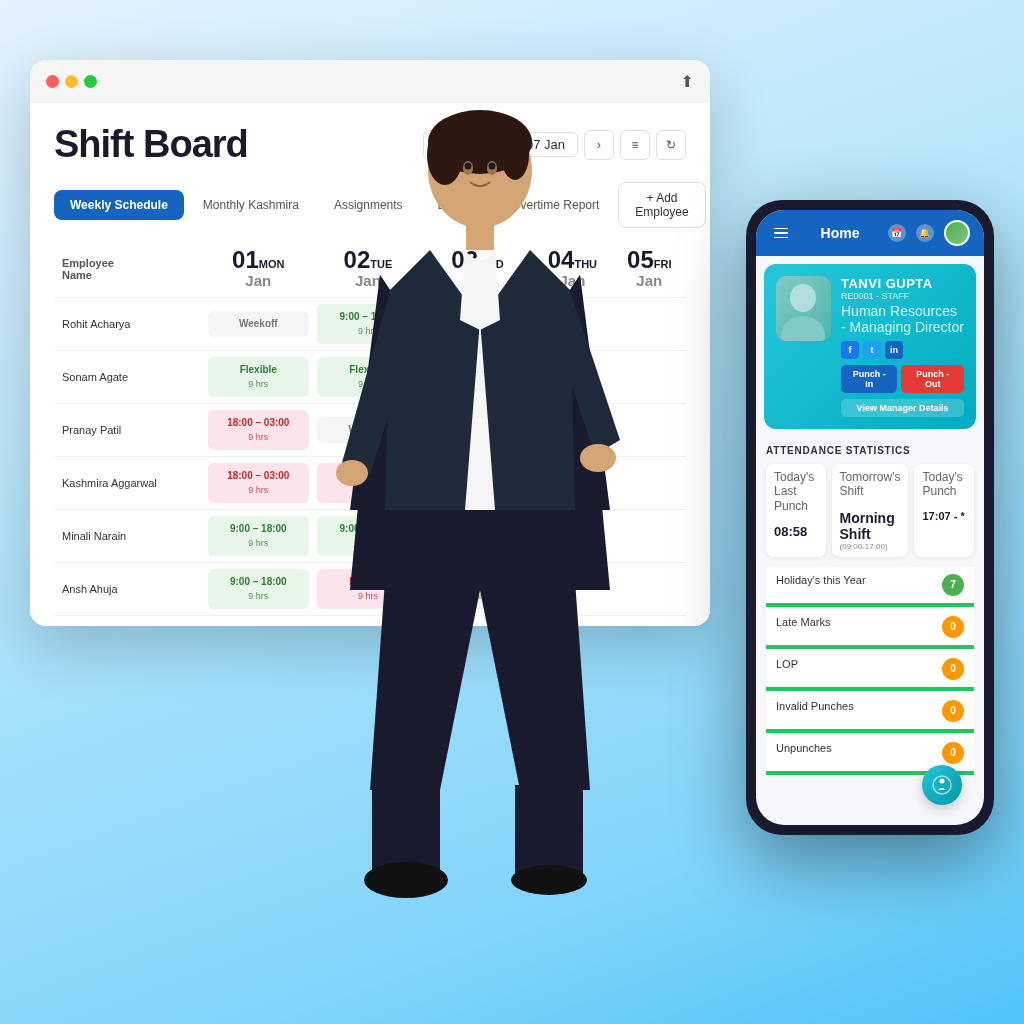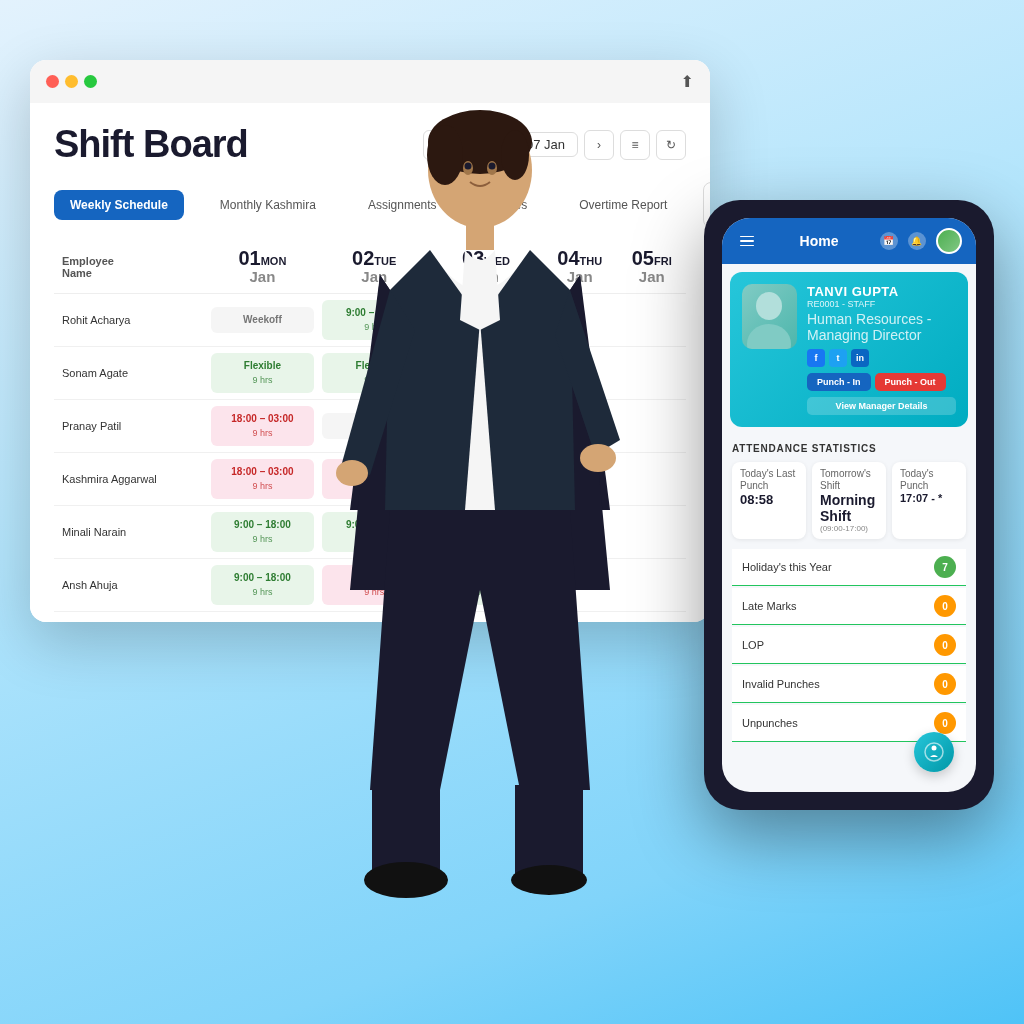--- a/index.html
+++ b/index.html
@@ -93,21 +93,21 @@
       padding: 4px 12px;
       font-size: 13px;
       color: #333;
       font-weight: 500;
     }
 
     
     .tabs-row {
       display: flex;
       align-items: center;
-      gap: 20px;
+      gap: 3px;
       margin-bottom: 0;
     }
 
     .tab {
       padding: 8px 16px;
       border-radius: 8px;
       font-size: 12px;
       cursor: pointer;
       white-space: nowrap;
       color: #555;
@@ -148,21 +148,21 @@
     }
 
     .schedule-table th.emp-col {
       text-align: left;
       font-size: 11px;
       color: #555;
       padding-left: 8px;
     }
 
     .day-num {
-      font-size: 20px;
+      font-size: 24px;
       font-weight: 700;
       color: #1a1a2e;
       line-height: 1;
       margin-top: 19px;
     }
 
     .day-name {
       font-size: 11px;
       font-weight: 600;
       color: #1a1a2e;
@@ -220,24 +220,24 @@
       font-size: 9px;
       color: inherit;
       opacity: 0.8;
     }
 
     
     .mobile-phone {
       position: absolute;
       top: 200px;
       right: 30px;
-      width: 290px;
+      width: 248px;
       background: #1a1a2e;
       border-radius: 36px;
-      padding: 18px;
+      padding: 10px;
       box-shadow: 0 25px 70px rgba(0,0,0,0.4);
       z-index: 10;
     }
 
     .phone-screen {
       background: #f5f7fa;
       border-radius: 28px;
       overflow: hidden;
     }
 
@@ -394,46 +394,45 @@
 
     .stat-box {
       flex: 1;
       background: #fff;
       border-radius: 8px;
       padding: 6px 8px;
       box-shadow: 0 1px 4px rgba(0,0,0,0.08);
     }
 
     .stat-label {
-      font-size: 10px;
+      font-size: 12px;
       color: #666;
-      margin-bottom: 0;
+      margin-bottom: 11px;
       line-height: 1.2;
     }
 
     .stat-value {
       font-size: 13px;
       font-weight: 700;
       color: #1a1a2e;
     }
 
     .stat-sub {
       font-size: 8px;
       color: #888;
     }
 
     
     .list-item {
       display: flex;
-      align-items: center;
       justify-content: space-between;
       padding: 7px 10px;
       background: #fff;
       margin: 0 0 2px;
-      border-bottom: 1px solid #22c55e;
+      border-bottom: 4px solid #22c55e;
     }
 
     .list-item-label {
       font-size: 11px;
       color: #333;
     }
 
     .badge {
       width: 22px;
       height: 22px;

